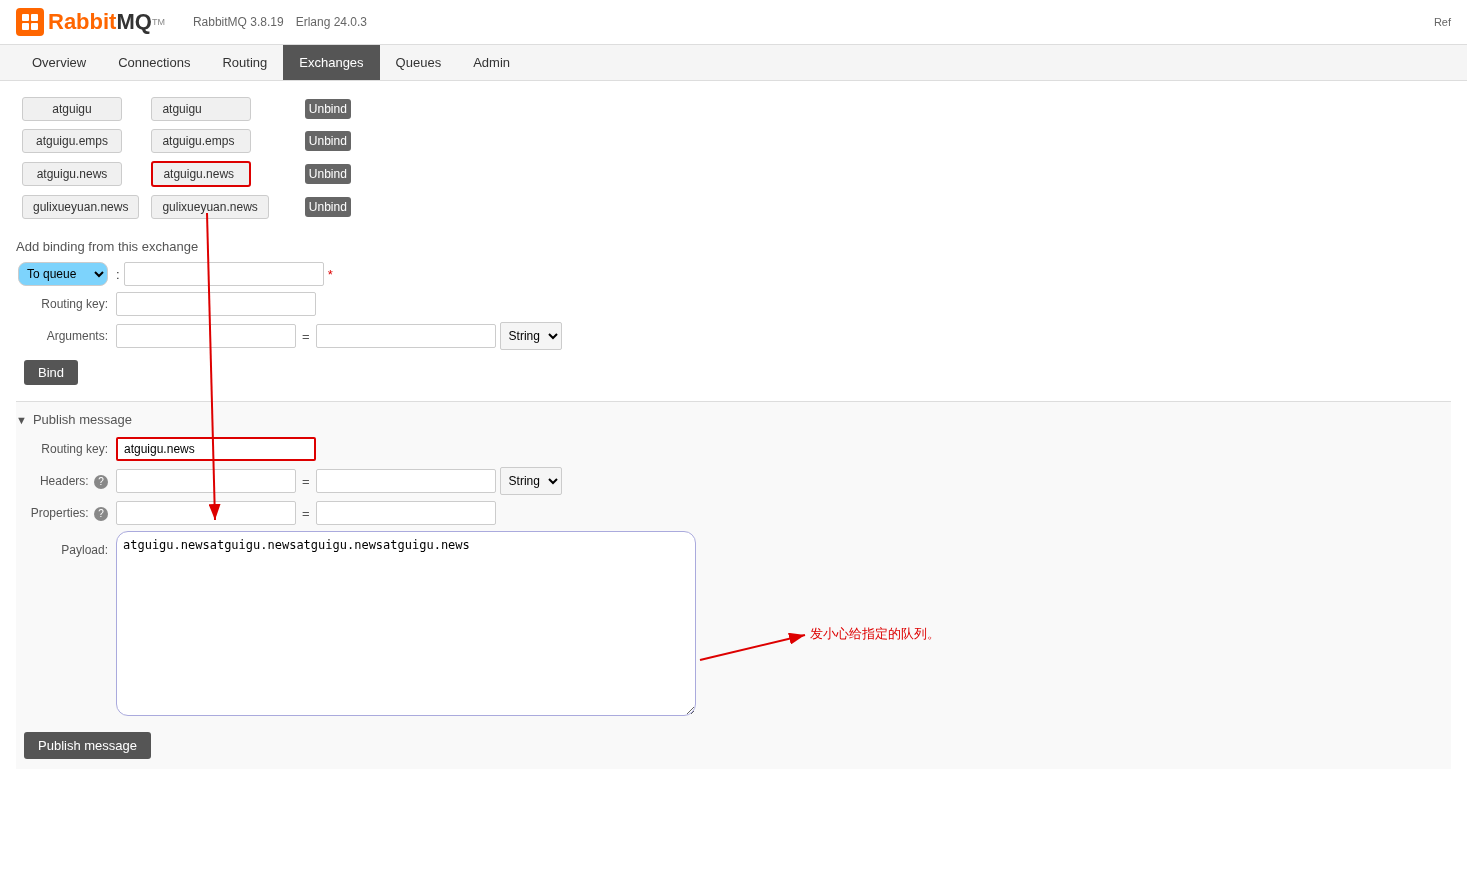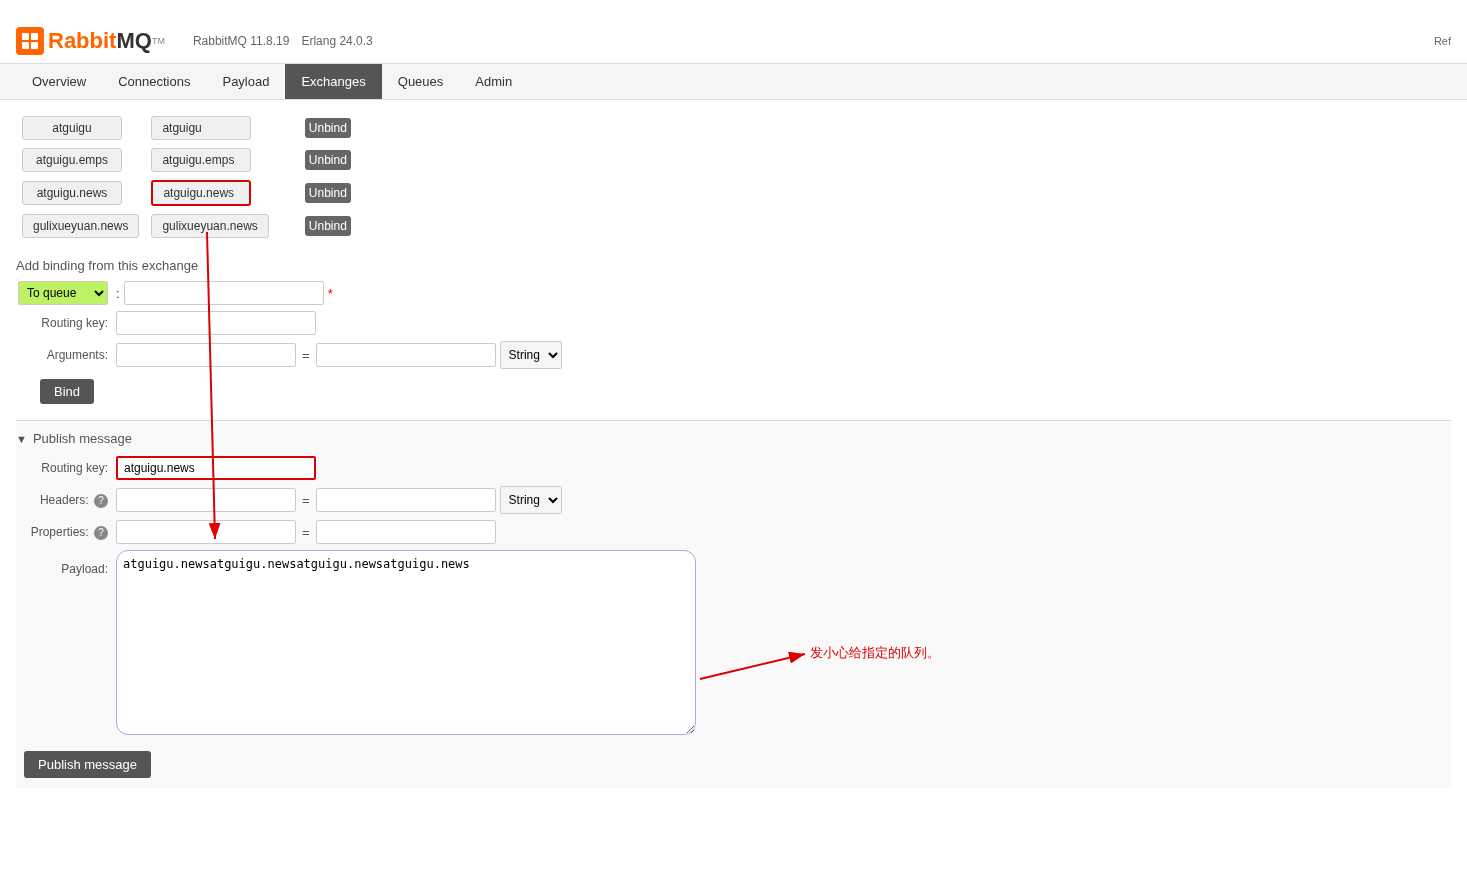--- a/index.html
+++ b/index.html
@@ -5,21 +5,20 @@
     * { box-sizing: border-box; margin: 0; padding: 0; }
     body { font-family: Arial, sans-serif; font-size: 13px; background: #fff; color: #333; }
 
     
     #topbar {
       display: flex;
       align-items: center;
       padding: 8px 16px;
       background: #fff;
       border-bottom: 1px solid #ddd;
-      margin-top: 19px;
     }
     #logo {
       display: flex;
       align-items: center;
       margin-right: 20px;
     }
     #logo .logo-icon {
       width: 28px;
       height: 28px;
       background: #f60;
@@ -164,21 +163,21 @@
 
     
     .bind-btn {
       background: #555;
       color: #fff;
       border: none;
       padding: 5px 14px;
       border-radius: 3px;
       cursor: pointer;
       font-size: 13px;
-      margin-left: 24px;
+      margin-left: 8px;
       margin-top: 4px;
     }
 
     
     .publish-section {
       margin-top: 16px;
       background: #f9f9f9;
       border-top: 1px solid #ddd;
       padding: 10px 0;
     }
@@ -220,23 +219,23 @@
       color: #d00;
       font-size: 13px;
       position: absolute;
     }
 
     
     .to-queue-select {
       border: 1px solid #ccc;
       padding: 3px 4px;
       font-size: 12px;
-      border-radius: 2px;
+      border-radius: 8px;
       height: 24px;
-      background: #bef264;
+      background: #7dd3fc;
       width: 90px;
     }
 
     
     #page-wrapper {
       position: relative;
     }
 
     
     #arrow-overlay {
@@ -262,29 +261,29 @@
           <rect x="10" y="1" width="7" height="7" fill="white" rx="1"></rect>
           <rect x="1" y="10" width="7" height="7" fill="white" rx="1"></rect>
           <rect x="10" y="10" width="7" height="7" fill="white" rx="1"></rect>
         </svg>
       </div>
       <span class="logo-text">
         <span>Rabbit</span>MQ
       </span>
       <sup class="tm">TM</sup>
     </div>
-    <span class="version-info">RabbitMQ 11.8.19</span>
+    <span class="version-info">RabbitMQ 3.8.19</span>
     <span class="version-info" style="margin-left:12px;">Erlang 24.0.3</span>
     <span class="top-right">Ref</span>
   </div>
 
   <div id="nav">
     <button class="nav-item">Overview</button>
     <button class="nav-item">Connections</button>
-    <button class="nav-item">Payload</button>
+    <button class="nav-item">Routing</button>
     <button class="nav-item active">Exchanges</button>
     <button class="nav-item">Queues</button>
     <button class="nav-item">Admin</button>
   </div>
 
   <div id="main">
 
     <table class="bindings-table">
       <tbody>
 

